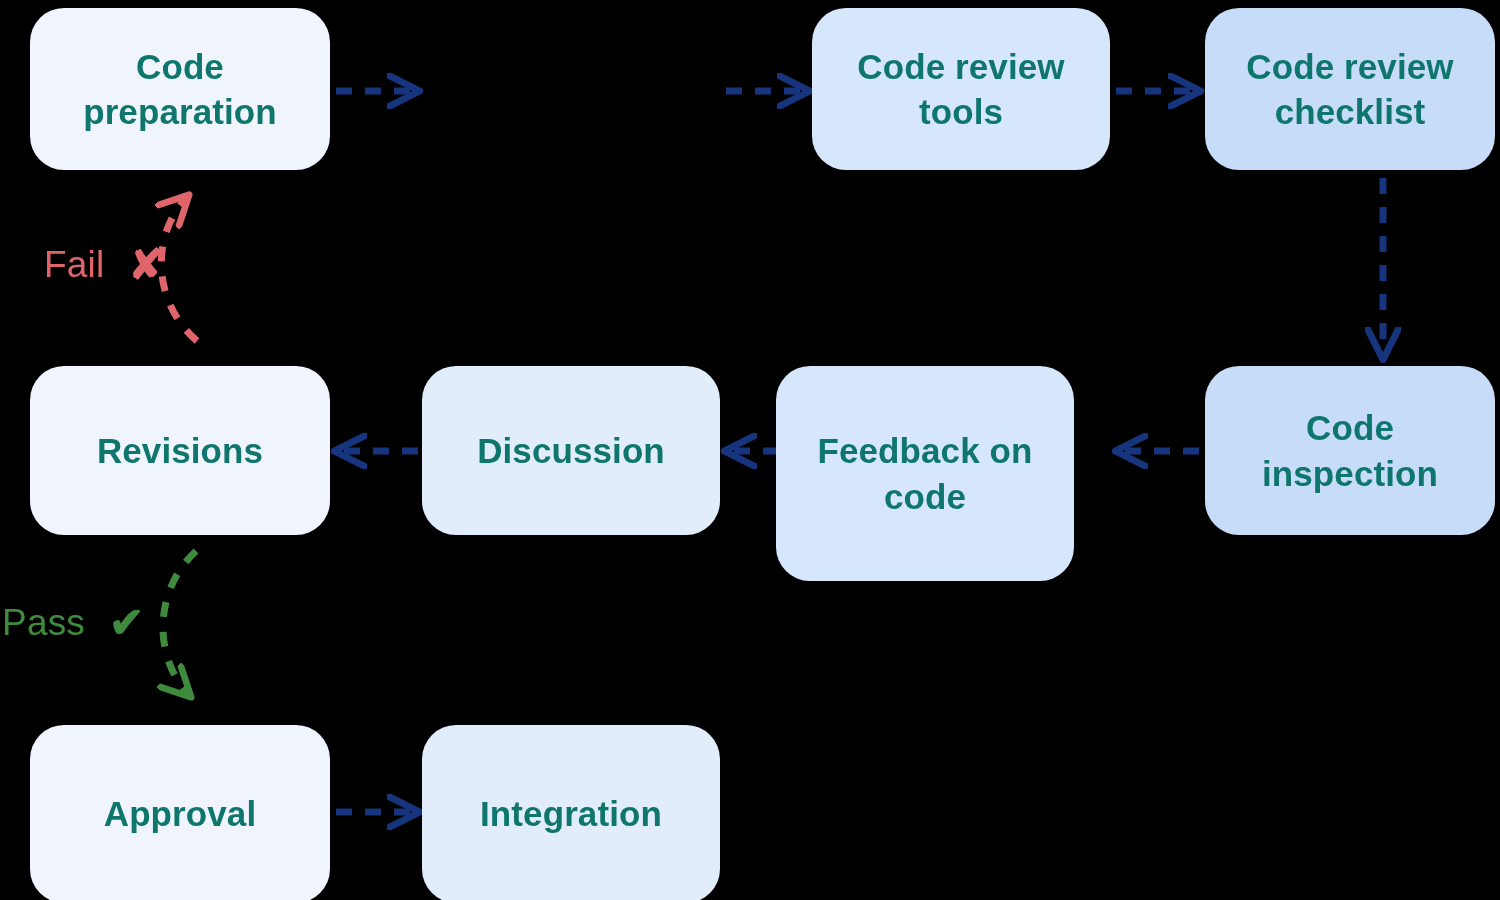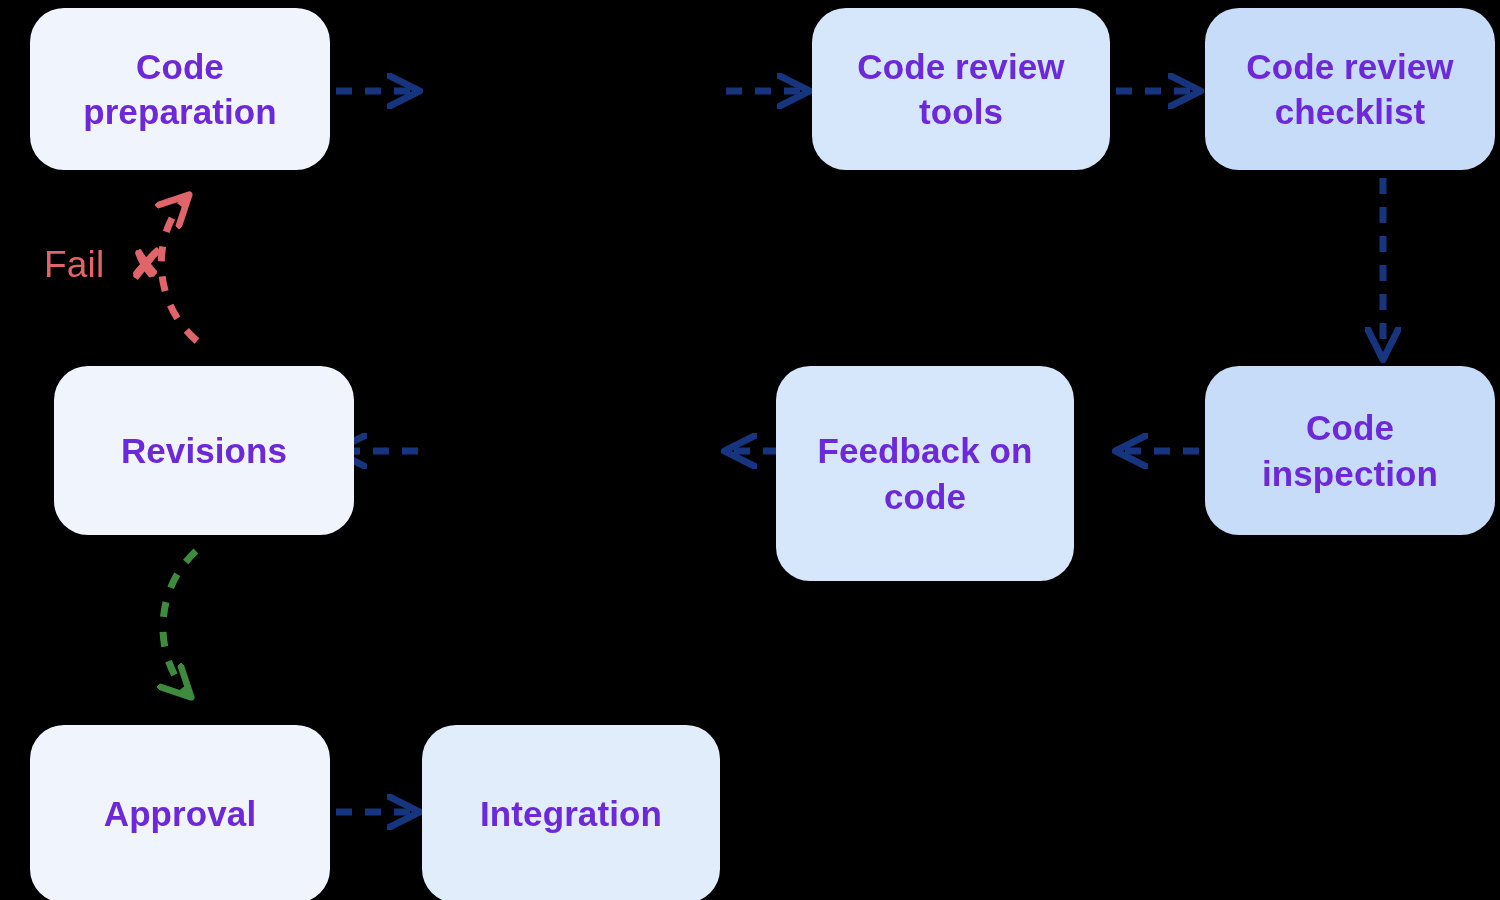--- a/index.html
+++ b/index.html
@@ -16,21 +16,21 @@
     font-family: "Liberation Sans", sans-serif;
   }
   .node {
     position: absolute;
     box-sizing: border-box;
     border-radius: 34px;
     display: flex;
     align-items: center;
     justify-content: center;
     text-align: center;
-    color: #6d28d9;
+    color: #0f766e;
     font-size: 35px;
     font-weight: 700;
     line-height: 1.30;
     letter-spacing: 0.1px;
     padding: 6px 14px;
     white-space: pre-line;
   }
   .edge-svg {
     position: absolute;
     left: 0;
@@ -97,32 +97,37 @@
   <div class="node" style="left:30px;  top:8px;   width:300px; height:162px; background:#f0f5fd;">Code
 preparation</div>
 
 
   <div class="node" style="left:812px; top:8px;   width:298px; height:162px; background:#d6e7fb;">Code review
 tools</div>
 
   <div class="node" style="left:1205px;top:8px;   width:290px; height:162px; background:#c7dcf9;">Code review
 checklist</div>
 
-  <div class="node" style="left:30px;  top:366px; width:300px; height:169px; background:#f0f5fd;margin-left:24px;">Revisions</div>
+  <div class="node" style="left:30px;  top:366px; width:300px; height:169px; background:#f0f5fd;">Revisions</div>
 
+  <div class="node" style="left:422px; top:366px; width:298px; height:169px; background:#e2edfc;">Discussion</div>
 
   <div class="node" style="left:776px; top:366px; width:298px; height:215px; background:#d6e7fb;">Feedback on
 code</div>
 
   <div class="node" style="left:1205px;top:366px; width:290px; height:169px; background:#c7dcf9;">Code
 inspection</div>
 
   <div class="node" style="left:30px;  top:725px; width:300px; height:178px; background:#f0f5fd;">Approval</div>
 
   <div class="node" style="left:422px; top:725px; width:298px; height:178px; background:#e2edfc;">Integration</div>
 
   <div class="branch-label fail-label" style="left:44px; top:244px;">
     <span>Fail</span>
     <span class="glyph">✘</span>
   </div>
 
+  <div class="branch-label pass-label" style="left:2px; top:602px;">
+    <span>Pass</span>
+    <span class="glyph">✔</span>
+  </div>
 
 </div>
 
 </body></html>

